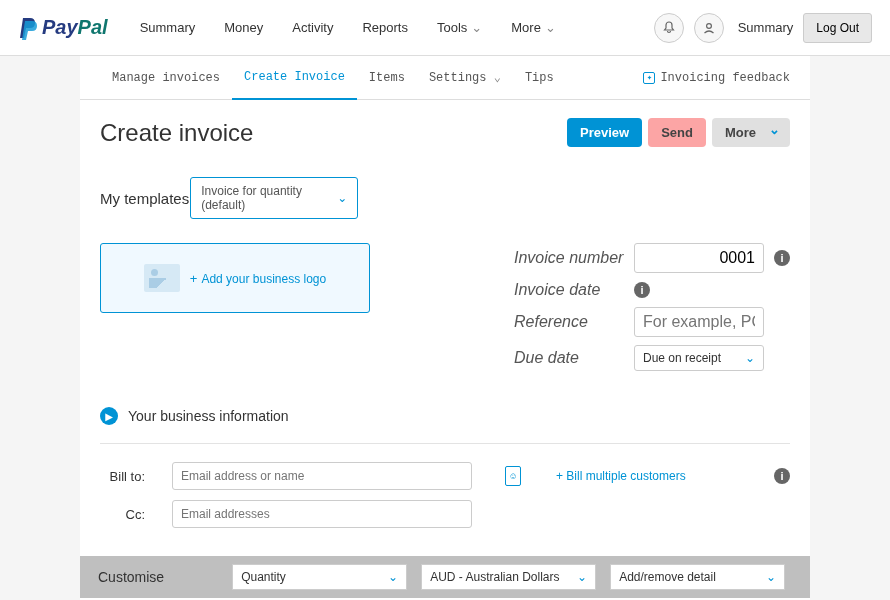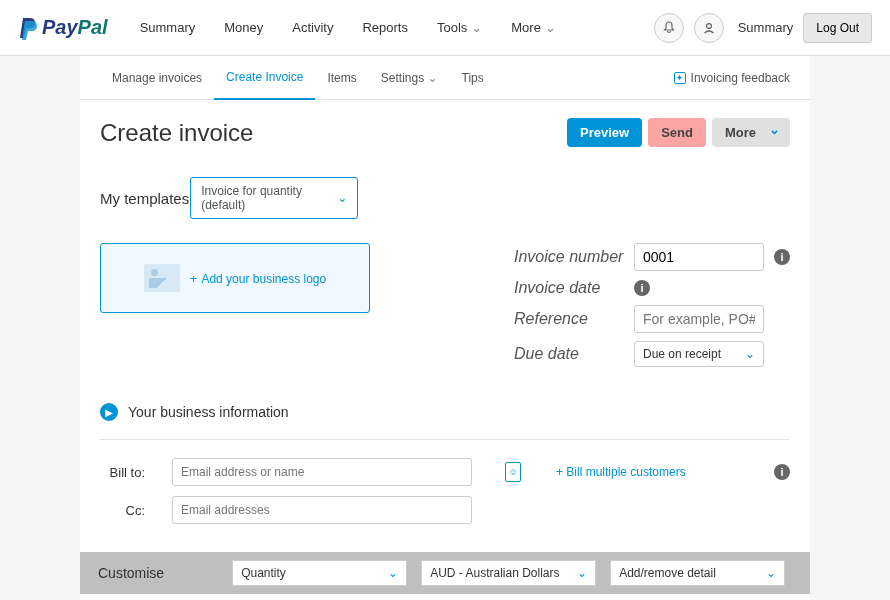--- a/index.html
+++ b/index.html
@@ -9,21 +9,21 @@
 .logo-text { font-weight: 700; font-style: italic; font-size: 20px; color: #253b80; margin-left: 2px; }
 .logo-text2 { color: #0f766e; }
 .nav { display: flex; gap: 5px; flex: 1; }
 .nav-item { padding: 8px 12px; color: #333; font-size: 13px; cursor: pointer; display:flex; align-items:center; gap:4px;}
 .right-nav { display: flex; align-items: center; gap: 10px; }
 .icon-circle { width: 30px; height: 30px; border-radius: 50%; border: 1px solid #ccc; display: flex; align-items: center; justify-content: center; background: #f7f7f7; cursor: pointer; }
 .profile-label { font-size: 13px; margin-left: 4px; }
 .logout-btn { background: #e8e8e8; border: 1px solid #ccc; padding: 7px 12px; border-radius: 3px; font-size: 12px; cursor:pointer; }
 
 .page { max-width: 730px; margin: 0 auto; background: #fff; min-height: 560px; }
-.subnav { display: flex; align-items: center; border-bottom: 1px solid #ddd; padding: 0 20px; height: 44px; }
+.subnav { display: flex; align-items: center; border-bottom: 1px solid #ddd; padding: 0 20px; height: 44px; font-family: Liberation Mono, monospace; }
 .subnav-item { padding: 14px 12px; font-size: 12px; color: #555; cursor:pointer; }
 .subnav-item.active { color: #0093d5; border-bottom: 2px solid #0093d5; margin-bottom: -1px; }
 .subnav-fb { margin-left: auto; display:flex; align-items:center; gap:5px; font-size:12px; color:#555; }
 .subnav-fb .sq { width:12px; height:12px; border:1px solid #0093d5; display:inline-flex; align-items:center; justify-content:center; color:#0093d5; font-size:9px; border-radius:2px;}
 
 .content { padding: 18px 20px; }
 .title-row { display: flex; align-items: center; margin-bottom: 30px; }
 .page-title { font-size: 24px; font-weight: 400; flex: 1; color: #333; }
 .btn { padding: 7px 13px; border-radius: 4px; font-size: 13px; cursor:pointer; border:none; font-weight:600;}
 .btn-primary { background: #0093d5; color: #fff; }
@@ -41,21 +41,21 @@
 .logo-placeholder { width:36px; height:28px; background:#d6e9f5; border-radius:2px; position:relative;}
 .logo-placeholder::before { content:""; position:absolute; width:7px; height:7px; background:#aacde5; border-radius:50%; top:5px; left:7px;}
 .logo-placeholder::after { content:""; position:absolute; bottom:4px; left:5px; right:5px; height:10px; background:linear-gradient(135deg,#aacde5 50%,transparent 50%);}
 .add-logo { color:#0093d5; font-size:12px; }
 .plus-ico { color:#0093d5; font-size:13px; margin-right:4px;}
 
 .meta-fields { margin-left:auto; }
 .field-row { display:flex; align-items:center; gap:10px; margin-bottom:8px; }
 .field-label { width:110px; text-align:left; font-size:16px; color:#555;font-style:italic;}
 .field-input { border:1px solid #ccc; border-radius:3px; padding:5px 8px; width:130px; font-size:12px; position:relative;}
-.field-input input { border:none; outline:none; width:100%; font-size:14px;}
+.field-input input { border:none; outline:none; width:100%; font-size:16px;text-align:right;}
 .field-input.date { padding-right:26px; position:relative;}
 .cal-ico { position:absolute; right:6px; top:5px; color:#0093d5; font-size:12px;}
 .due-sel { display:flex; align-items:center; }
 .due-sel::after { content:"⌄"; margin-left:auto; color:#0093d5; }
 .info-ico { width:16px; height:16px; border-radius:50%; background:#666; color:#fff; font-size:11px; display:flex; align-items:center; justify-content:center; font-weight:bold; cursor:pointer;}
 
 .biz-info { display:flex; align-items:center; gap:10px; margin-top:28px; font-size:14px; color:#333; cursor:pointer;}
 .biz-arrow { width:18px; height:18px; border-radius:50%; background:#0093d5; color:#fff; display:flex; align-items:center; justify-content:center; font-size:10px;}
 
 .hr { border:none; border-top:1px solid #e3e3e3; margin:18px 0;}

